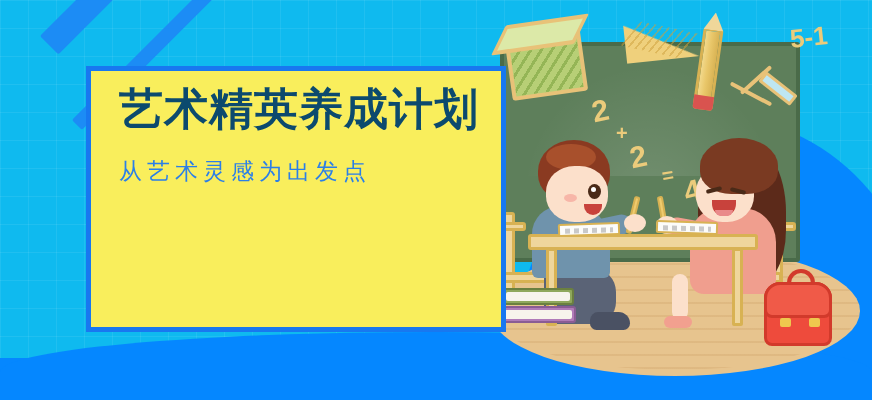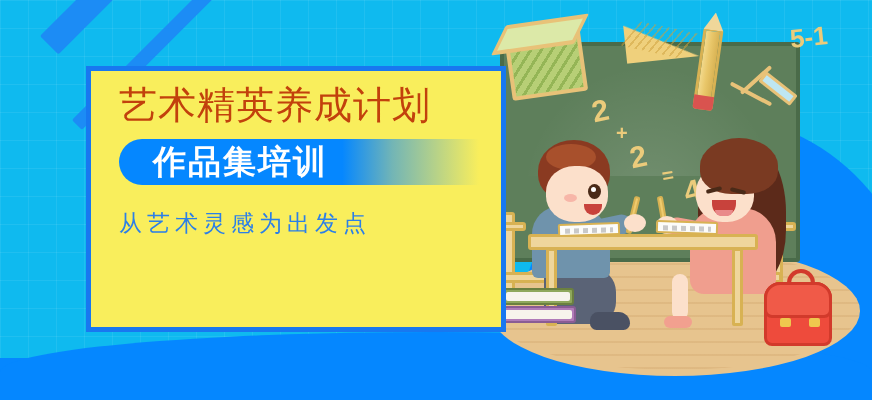--- a/index.html
+++ b/index.html
@@ -39,21 +39,21 @@
   }
 
   
   .panel{
     position:absolute;left:86px;top:66px;width:420px;height:266px;
     background:#F9EE5C;border:5px solid #1878F0;
   }
   .panel-inner{position:relative;width:100%;height:100%;padding:14px 0 0 28px;}
 
   .title{
-    font-size:38px;font-weight:normal;color:#c2410c;letter-spacing:1px;
+    font-size:44px;font-weight:bold;color:#0c4a6e;letter-spacing:1px;
     line-height:1.1;white-space:nowrap;
   }
   .badge-wrap{position:relative;margin-top:12px;height:46px;width:360px;}
   .badge-bg{
     position:absolute;left:0;top:0;width:100%;height:100%;
     border-radius:23px 0 0 23px;
     background:linear-gradient(to right,#0587FF 0%,#0587FF 62%,rgba(5,135,255,.55) 76%,rgba(249,238,92,.95) 100%);
   }
   .badge-text{
     position:absolute;left:34px;top:50%;transform:translateY(-50%);
@@ -348,24 +348,20 @@
       <div class="bag-flap"></div>
       <div class="bag-buckle bb1"></div>
       <div class="bag-buckle bb2"></div>
     </div>
   </div>
 
   <div class="panel">
     <div class="panel-inner">
       <div class="title">艺术精英养成计划</div>
 
-      <div class="badge-wrap">
-        <div class="badge-bg"></div>
-        <div class="badge-text">作品集培训</div>
-      </div>
 
       <div class="sub-lines">
         <div class="sub-line">从艺术灵感为出发点</div>
       </div>
     </div>
   </div>
 
 </div>
 
 </body></html>

